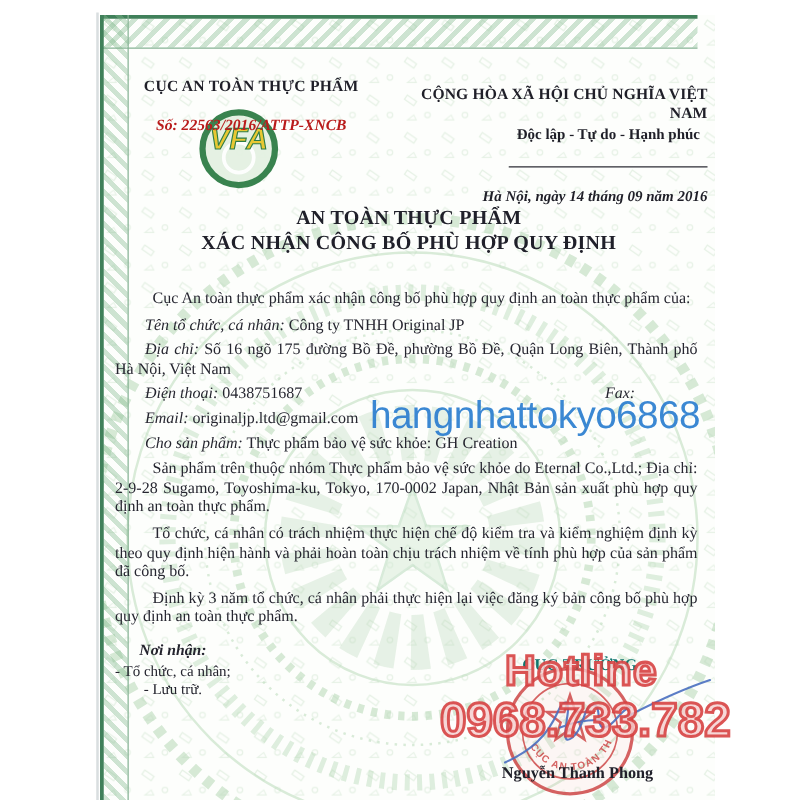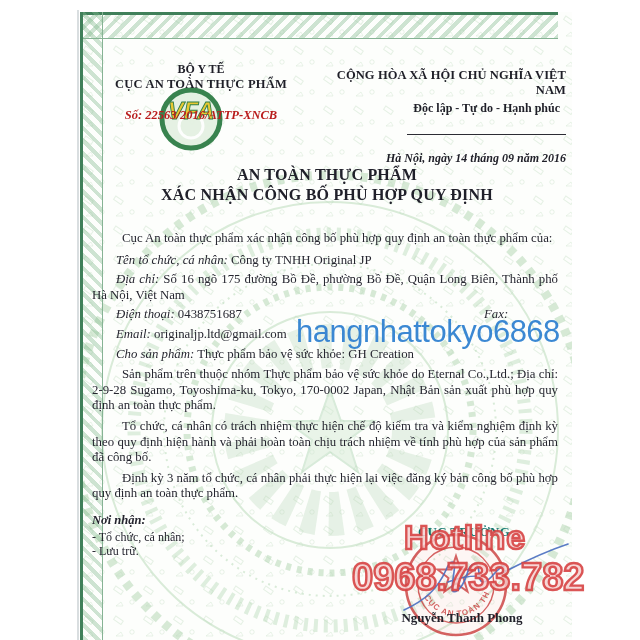--- a/index.html
+++ b/index.html
@@ -30,21 +30,21 @@
      text-align:justify;color:#262630;}
   .content p{margin:0 0 4px 0;}
   .content p.intro{text-indent:30px;margin-bottom:6px;}
   .content p.field{text-indent:24px;}
   .content p.para{text-indent:30px;margin:5px 0 5px 0;}
   .lbl{font-style:italic;}
   .phone-row{position:relative;}
   .fax{position:absolute;left:368px;top:0;font-style:italic;}
   .footer-left{position:absolute;left:92px;top:513px;color:#24242e;}
   .footer-left .nn{font-size:12.5px;font-weight:700;font-style:italic;margin:0 0 2px 0;}
-  .footer-left p{margin:0;font-size:12px;line-height:14.5px;}
+  .footer-left p{margin:0;font-size:12px;line-height:14.5px;text-align:center;}
   .signer-title{position:absolute;left:395px;top:524px;width:138px;text-align:center;
      font-size:13px;font-weight:700;color:#0f766e;letter-spacing:.3px;}
   .signer-name{position:absolute;left:378px;top:610px;width:168px;text-align:center;
      font-size:13px;font-weight:700;color:#20202a;}
   .stamp-svg{position:absolute;left:400px;top:530px;width:112px;height:110px;}
   .sign-svg{position:absolute;left:392px;top:538px;width:182px;height:84px;}
   .wm-blue{position:absolute;left:296px;top:314px;font-family:"Liberation Sans","DejaVu Sans",sans-serif;
      font-size:31px;font-weight:500;color:#2b7ed0;letter-spacing:-.5px;opacity:.92;}
   .wm-red{position:absolute;font-family:"Liberation Sans","DejaVu Sans",sans-serif;font-weight:700;
      color:rgba(255,250,250,.62);-webkit-text-stroke:2.4px rgba(214,64,64,.88);
@@ -84,21 +84,20 @@
   <div class="frame-top"></div>
   <div class="frame-left"></div>
 
   <svg class="logo-svg" viewBox="0 0 66 66">
     <circle cx="33" cy="33" r="29" fill="#e4f1e2" stroke="#2f7d46" stroke-width="5" opacity="0.95"></circle>
     <circle cx="33" cy="40" r="12" fill="none" stroke="#ffffff" stroke-width="3" opacity="0.9"></circle>
     <text x="33" y="33" text-anchor="middle" font-family="Liberation Sans, sans-serif" font-size="24" font-weight="bold" font-style="italic" fill="#e8c832" stroke="#2f7d46" stroke-width="0.9">VFA</text>
   </svg>
 
   <div class="header-left">
-    <div class="l1">BỘ Y TẾ</div>
     <div class="l2">CỤC AN TOÀN THỰC PHẨM</div>
     <div class="num">Số: 22563/2016/ATTP-XNCB</div>
   </div>
 
   <div class="header-right">
     <div class="l1">CỘNG HÒA XÃ HỘI CHỦ NGHĨA VIỆT NAM</div>
     <div><span class="l2">Độc lập - Tự do - Hạnh phúc</span></div>
     <div class="date">Hà Nội, ngày 14 tháng 09 năm 2016</div>
   </div>
 

